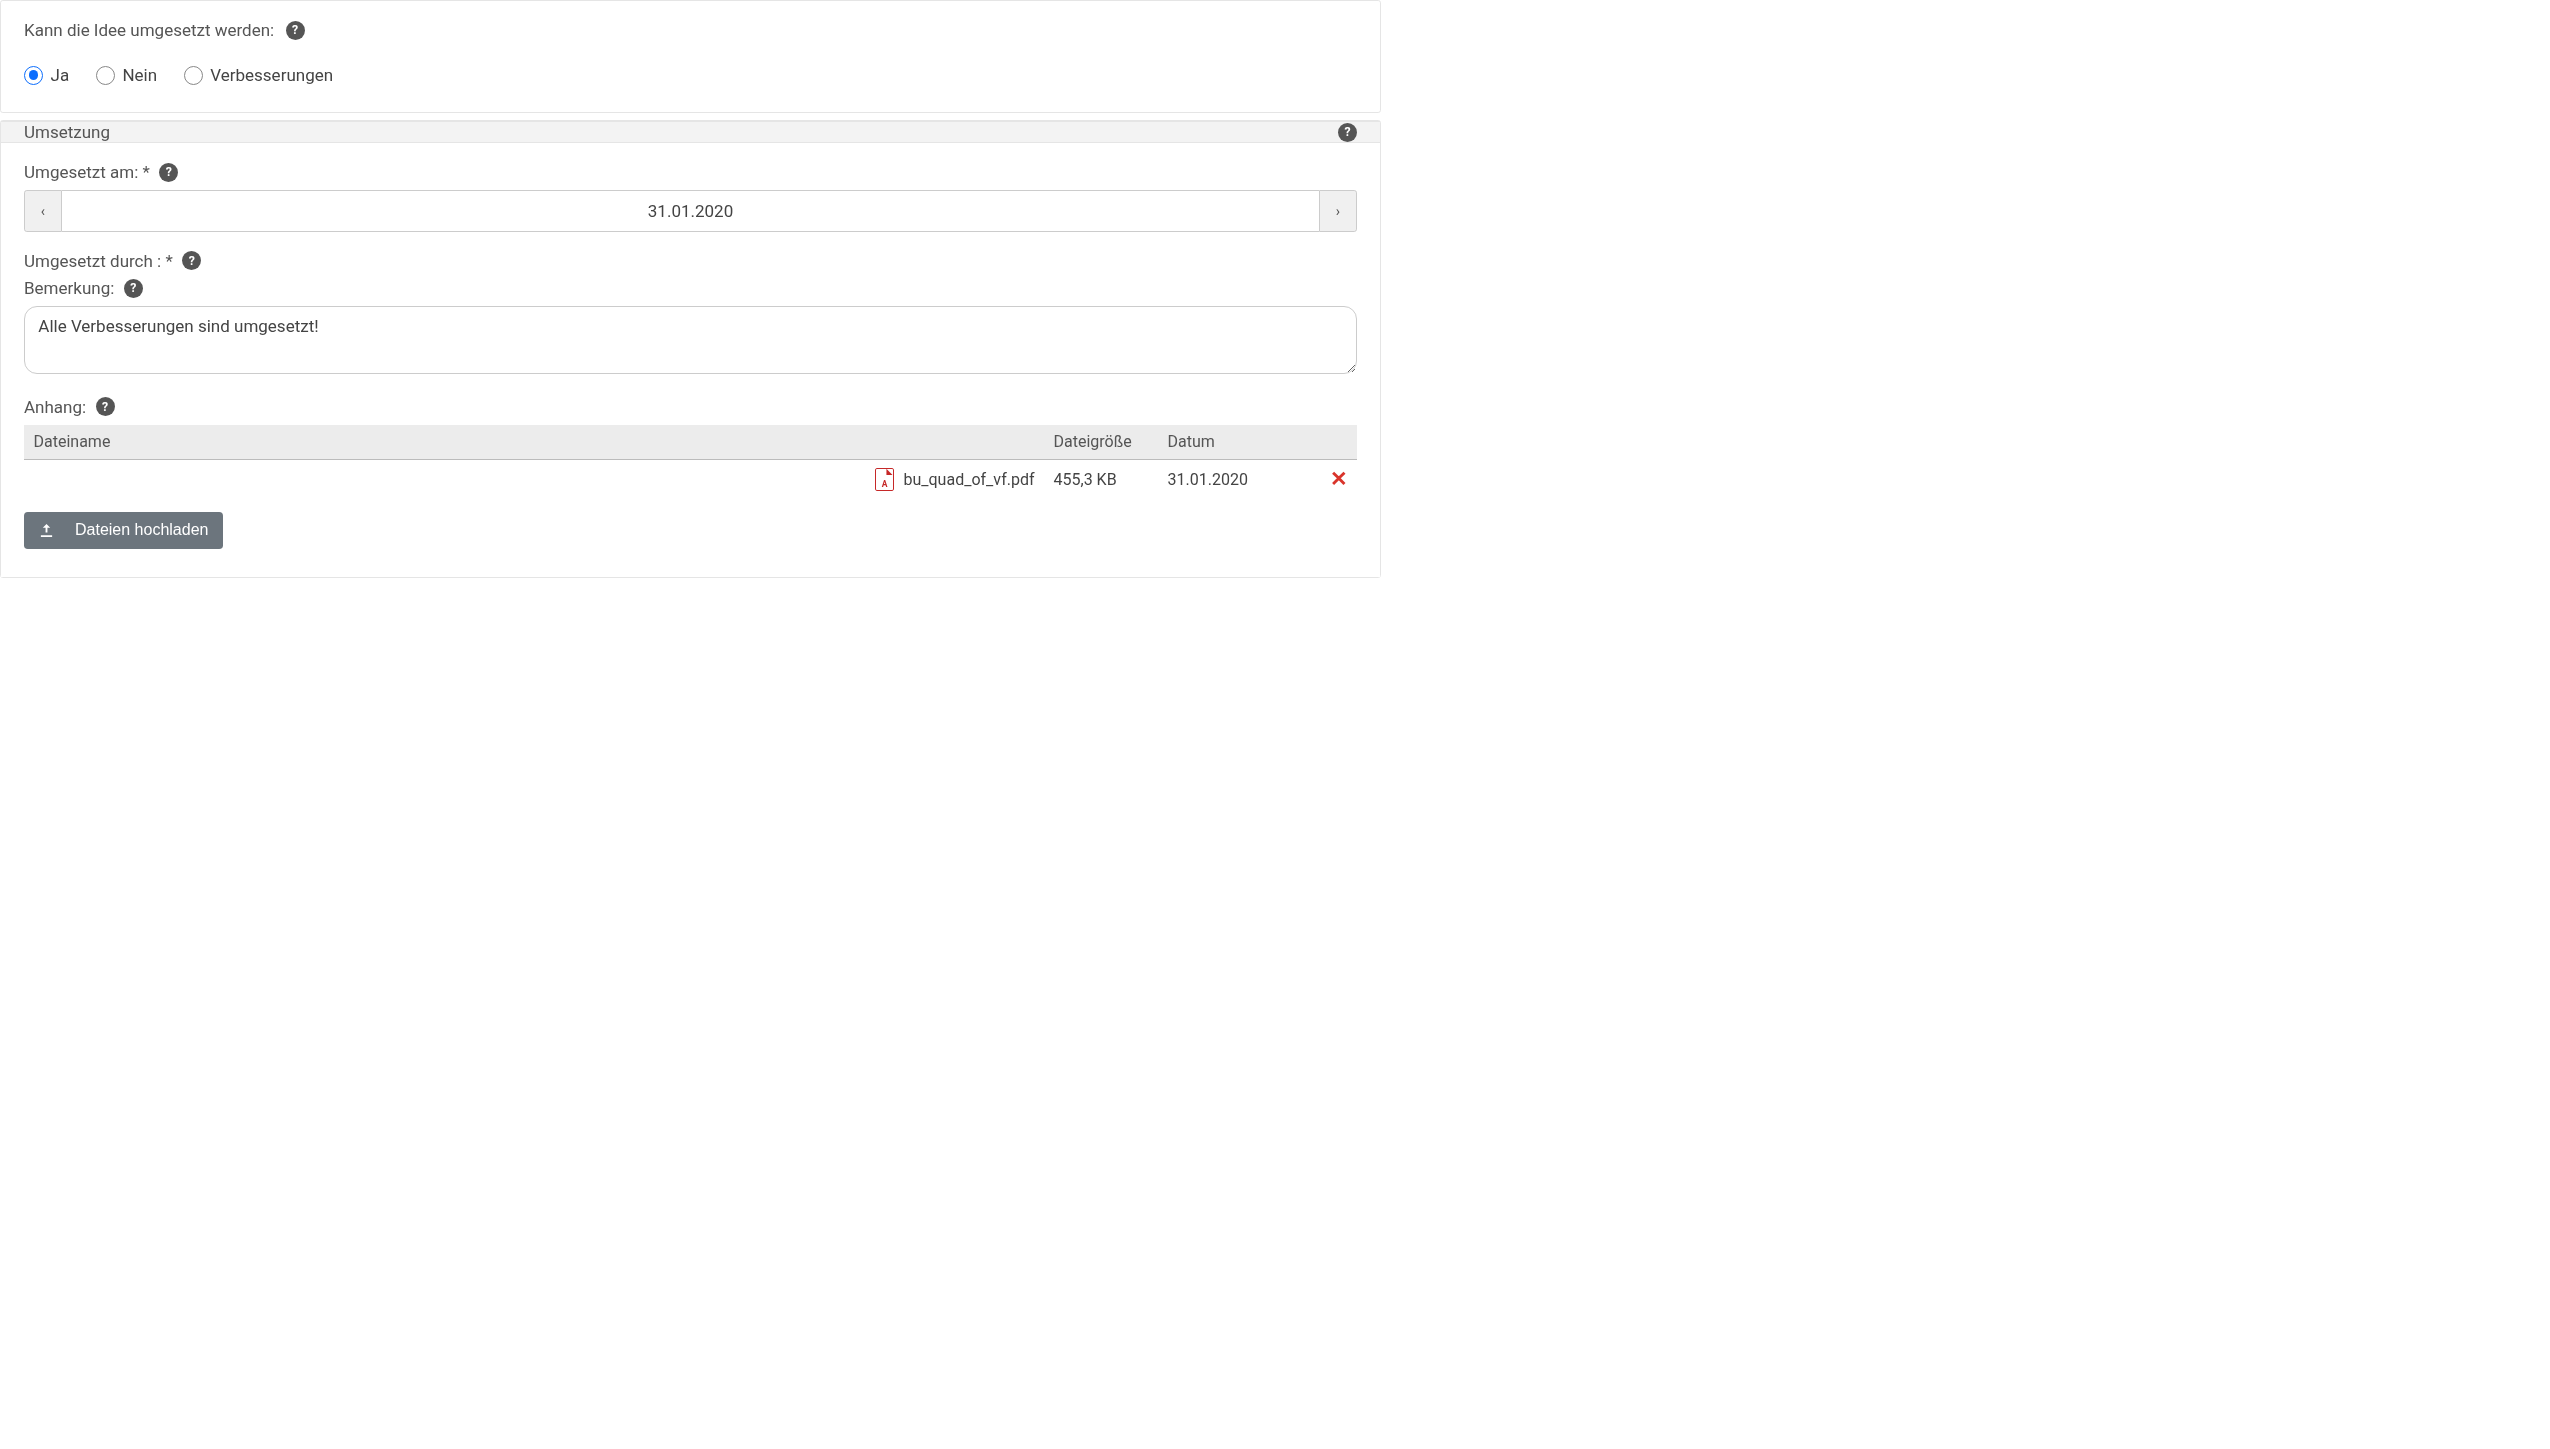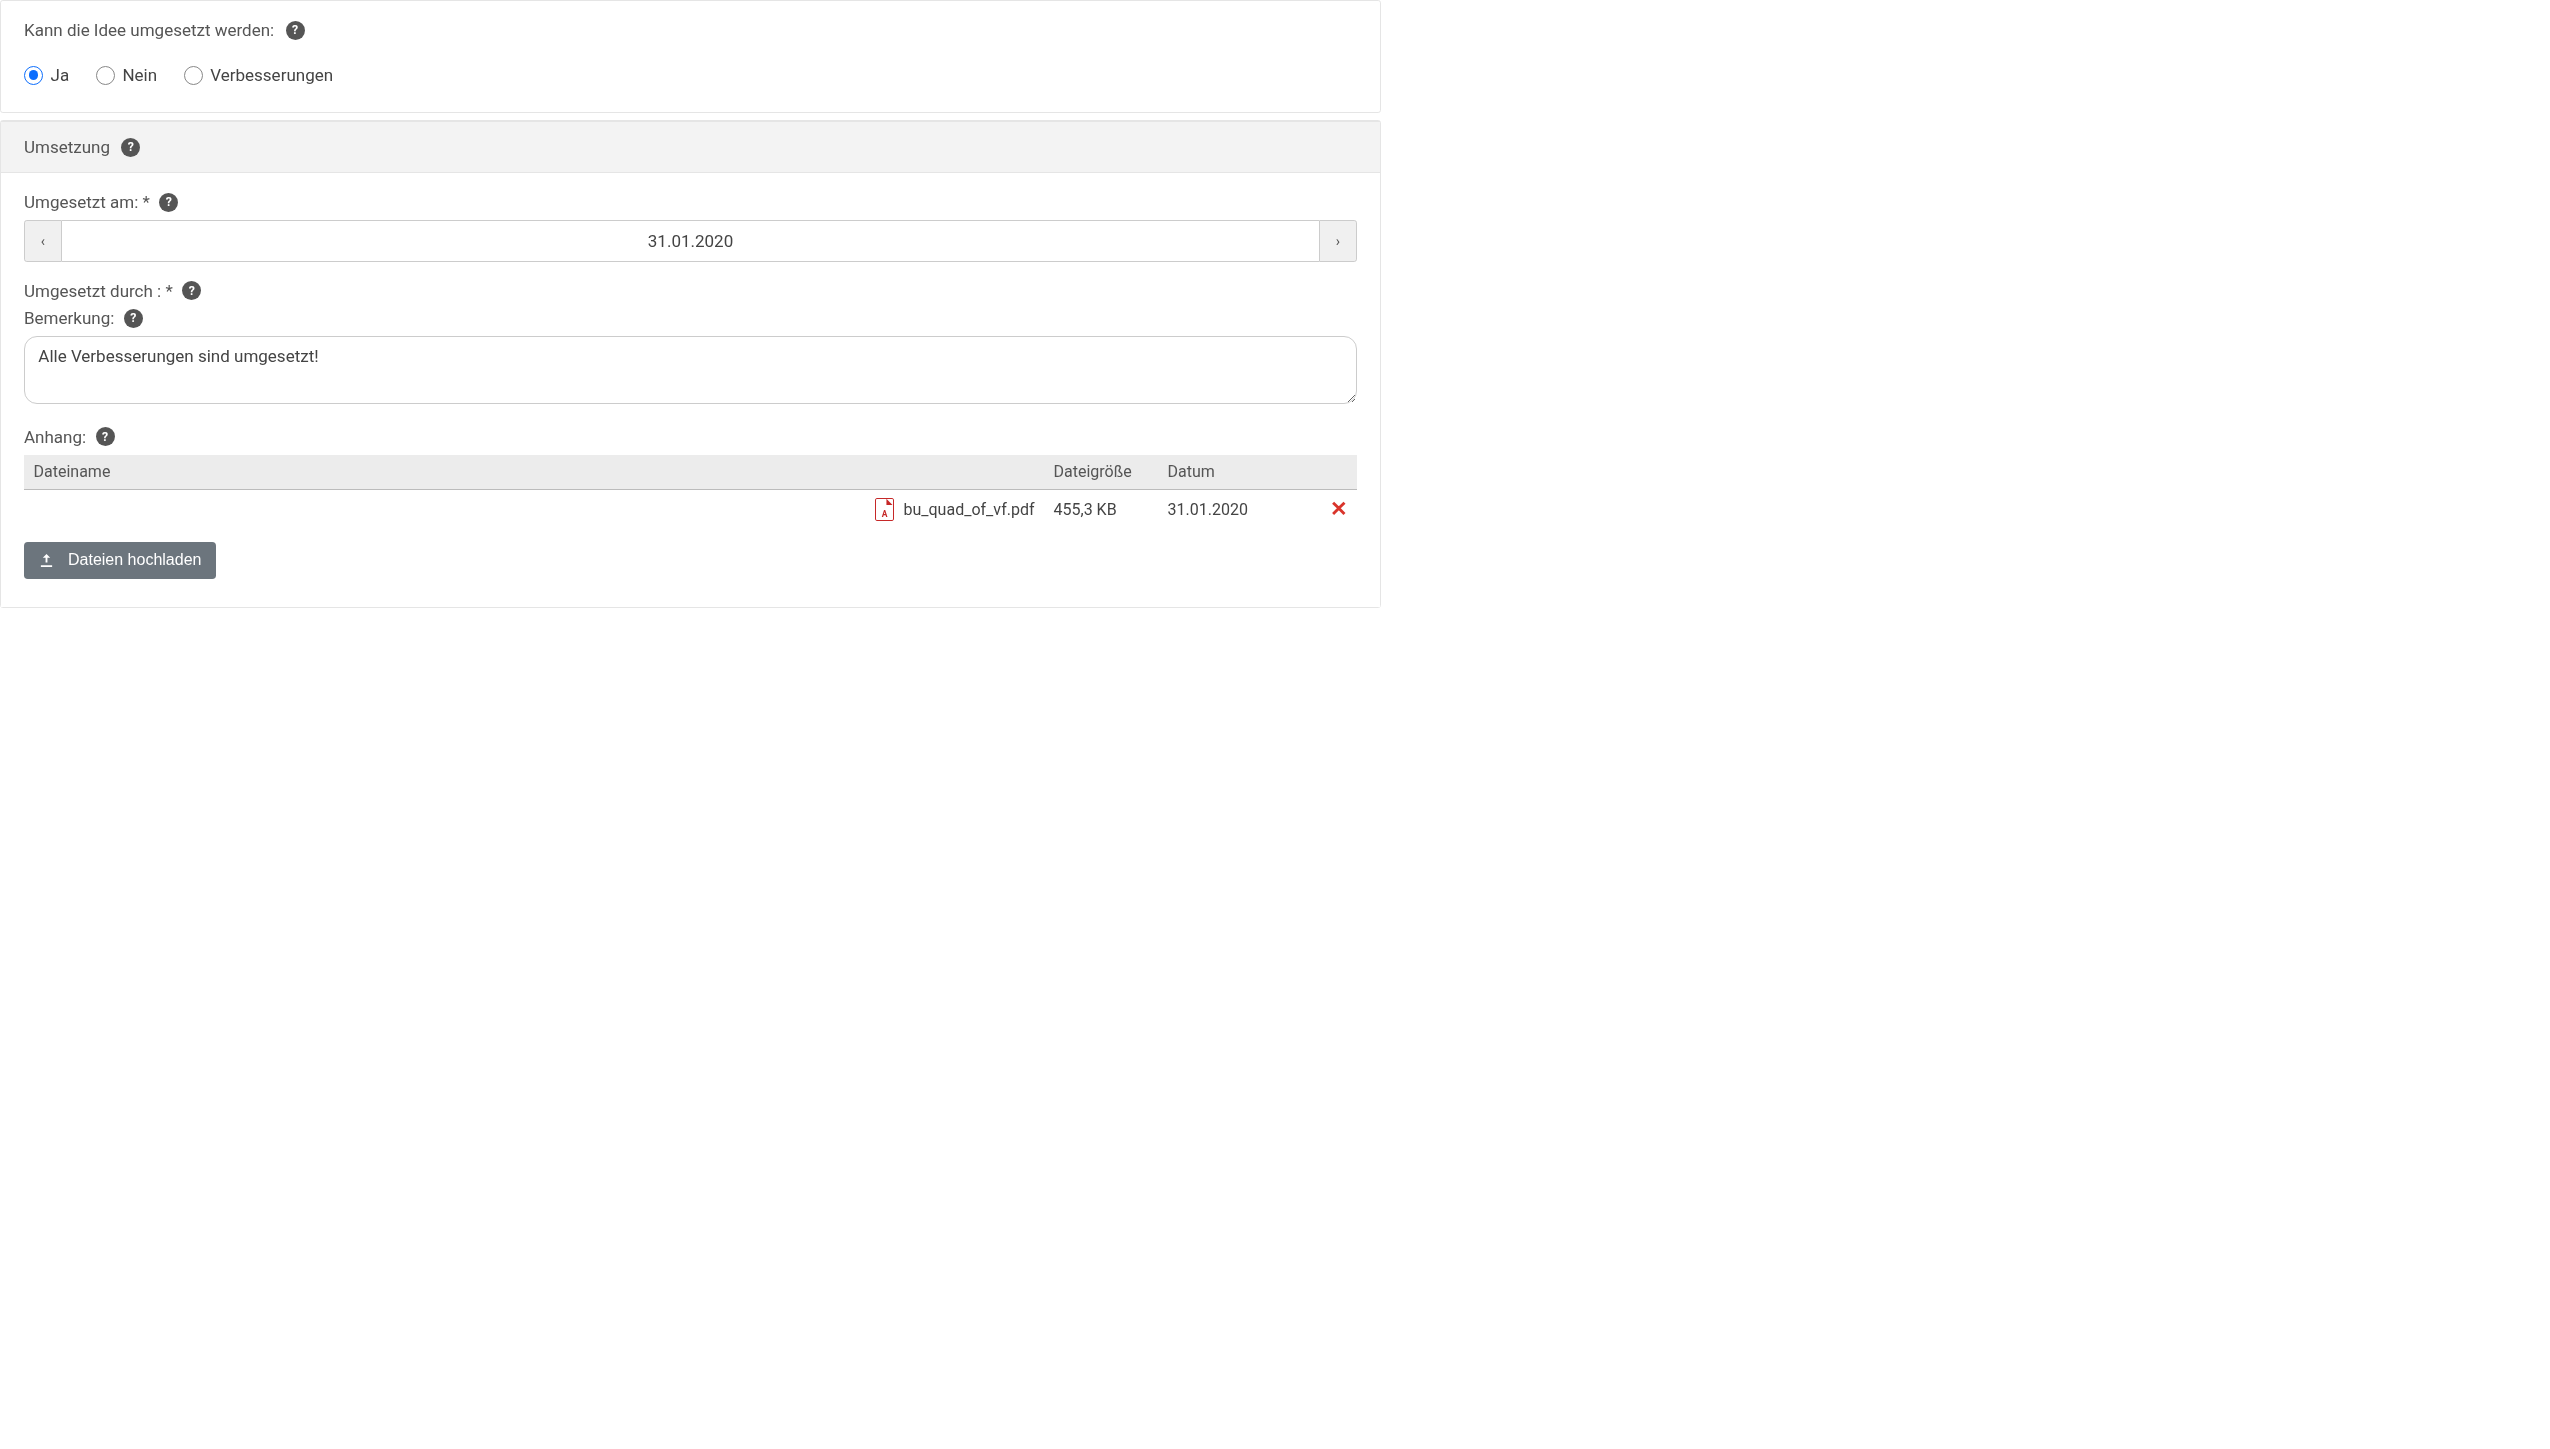--- a/index.html
+++ b/index.html
@@ -69,26 +69,27 @@
     width: 9.5px;
     height: 9.5px;
     border-radius: 50%;
     background: #0d6efd;
     display: none;
   }
   .radio-circle.selected .radio-dot { display: block; }
   .radio-label { font-size: 17px; color: #444; }
   .section-header {
     background: #f3f3f3;
-    padding: 15px 23px;
+    padding: 0 23px;
     display: flex;
     align-items: center;
     gap: 11.4px;
     border-bottom: 0.9px solid #e5e5e5;
     border-top: 0.9px solid #e5e5e5;
+    justify-content: space-between;
   }
   .section-header-title {
     font-size: 17px;
     color: #555;
   }
   .section-body {
     padding: 19px 23px 28.5px 23px;
     background: #fff;
   }
   .field-label {
@@ -226,21 +227,21 @@
     font-size: 21px;
     cursor: pointer;
     font-weight: bold;
     display: inline-flex;
     align-items: center;
     justify-content: center;
   }
   .upload-btn {
     display: inline-flex;
     align-items: center;
-    gap: 14px;
+    gap: 21px;
     background: #6c757d;
     color: #fff;
     border: none;
     border-radius: 3.8px;
     padding: 9.5px 15px;
     font-size: 16px;
     cursor: pointer;
   }
   .upload-icon {
     display: inline-block;

